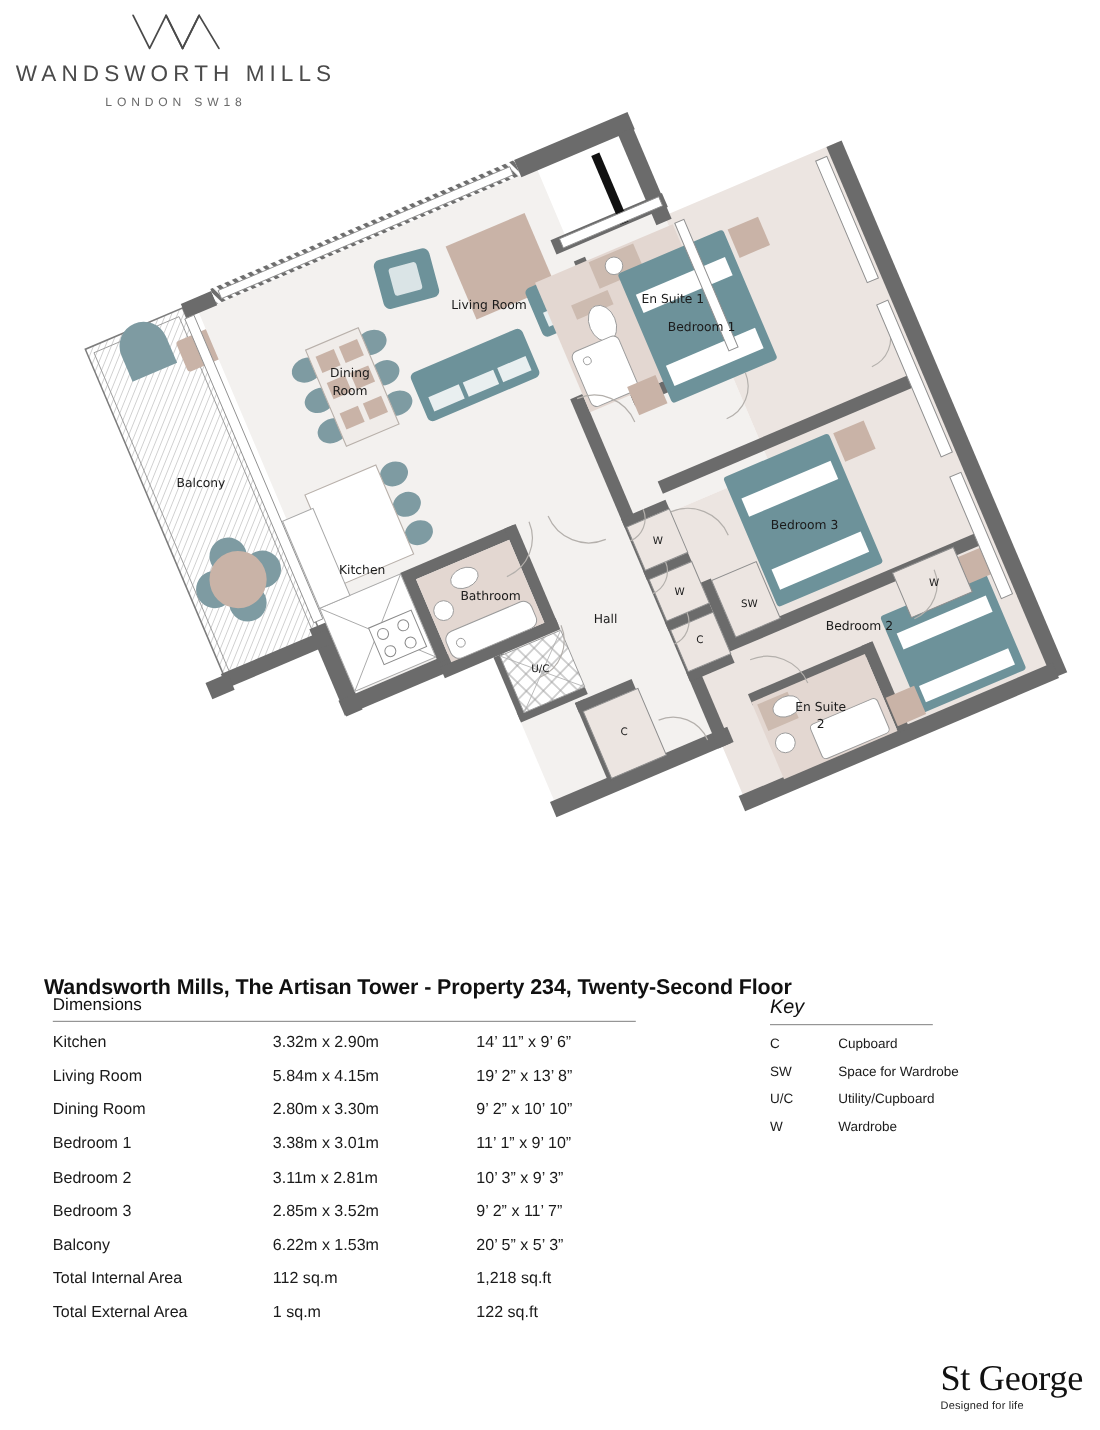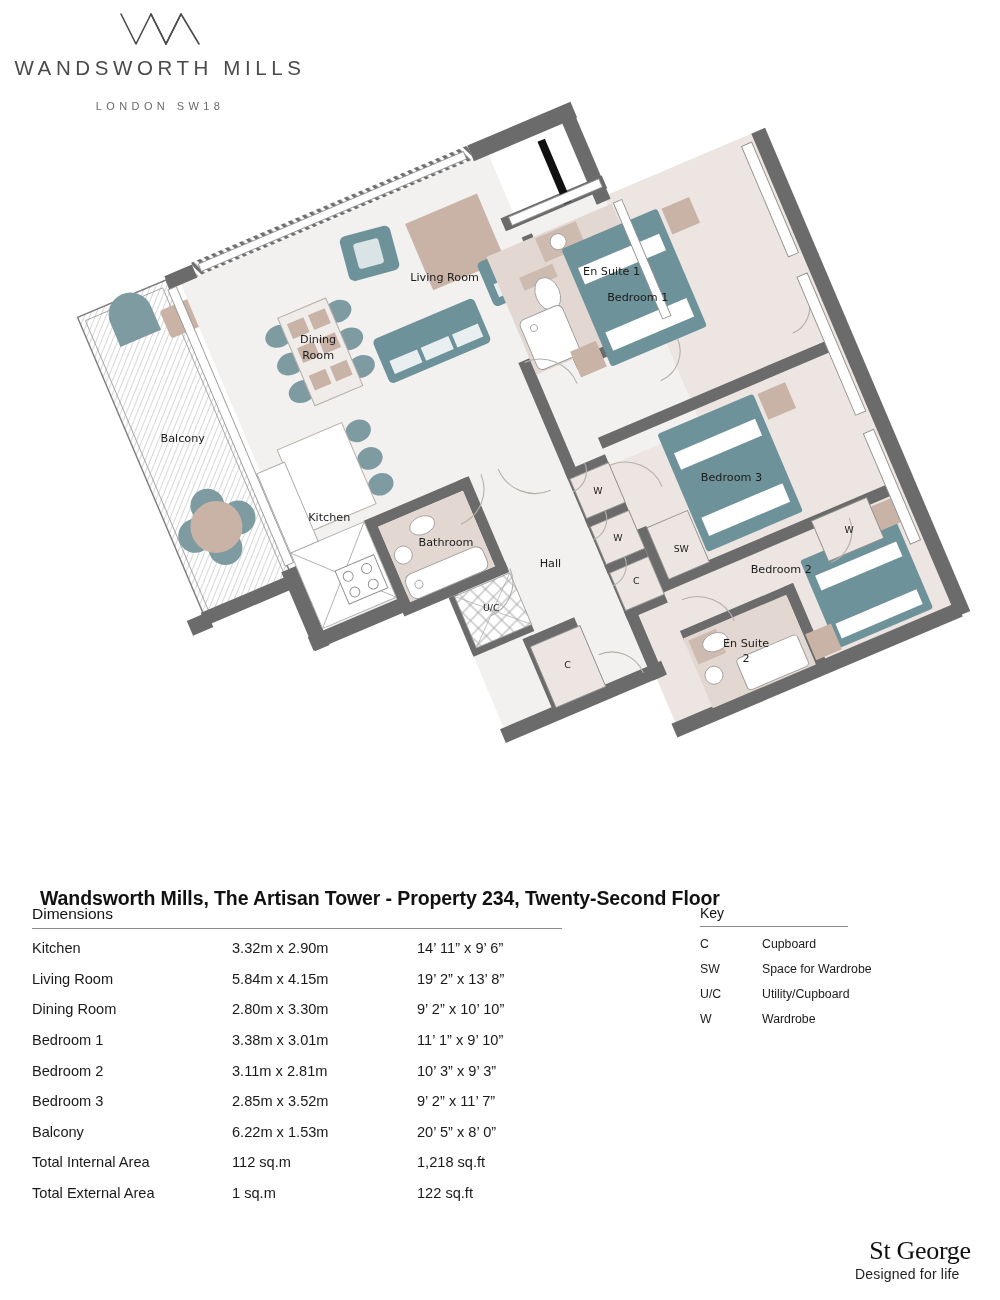--- a/index.html
+++ b/index.html
@@ -6,58 +6,58 @@
   html,body{margin:0;padding:0;background:#ffffff;}
   body{width:1000px;height:1300px;position:relative;overflow:hidden;
        font-family:"Liberation Sans","DejaVu Sans",sans-serif;color:#1a1a1a;}
 
   
   #brand{position:absolute;left:0;top:8px;width:320px;text-align:center;}
   #brand .mark{height:42px;margin:0 auto;width:110px;}
   #brand .mark svg{display:block;width:110px;height:42px;}
   #brand .name{font-size:20.5px;letter-spacing:4.6px;color:#4a4a4a;margin-top:6px;
                white-space:nowrap;font-weight:400;}
-  #brand .sub{font-size:11px;letter-spacing:4.4px;color:#6a6a6a;margin-top:20px;}
+  #brand .sub{font-size:11px;letter-spacing:4.4px;color:#6a6a6a;margin-top:7px;}
 
   
   #plan{position:absolute;left:0;top:78px;width:1000px;height:770px;}
   #plan svg{display:block;width:1000px;height:770px;}
 
   .rm-label{font-family:"DejaVu Sans","Liberation Sans",sans-serif;
             fill:#1b1b1b;font-size:11.2px;text-anchor:middle;}
   .rm-label.sm{font-size:9.4px;}
 
   
   #title{position:absolute;left:40px;top:855px;width:920px;
          font-size:19.5px;font-weight:bold;color:#111;letter-spacing:-0.1px;margin-top:32px;}
 
   
-  #dims{position:absolute;left:32px;top:905px;width:530px;}
+  #dims{position:absolute;left:48px;top:905px;width:530px;}
   #dims .hd{font-size:15.5px;color:#111;padding-bottom:5px;}
   #dims .rule{border-bottom:1px solid #8a8a8a;width:530px;margin-bottom:4px;}
   #dims table{border-collapse:collapse;width:530px;font-size:14.6px;color:#1a1a1a;}
   #dims td{padding:7.3px 0;vertical-align:top;white-space:nowrap;}
   #dims td.c0{width:200px;}
   #dims td.c1{width:185px;}
   #dims td.c2{width:145px;}
 
   
   #key{position:absolute;left:700px;top:905px;width:260px;}
-  #key .hd{font-size:14px;color:#111;padding-bottom:5px;}
+  #key .hd{font-size:18px;color:#111;padding-bottom:5px;font-style:italic;}
   #key .rule{border-bottom:1px solid #8a8a8a;width:148px;margin-bottom:4px;}
   #key table{border-collapse:collapse;font-size:12.3px;color:#1a1a1a;}
   #key td{padding:5.6px 0;vertical-align:top;white-space:nowrap;}
   #key td.k{width:62px;}
 
   
   #sg{position:absolute;left:855px;top:1238px;width:130px;text-align:left;}
   #sg .sgname{font-family:"Liberation Serif","DejaVu Serif",serif;
-              font-size:26px;color:#111;line-height:1;letter-spacing:-0.3px;text-align:center;}
+              font-size:33px;color:#111;line-height:1;letter-spacing:-0.3px;}
   #sg .sgtag{font-family:"Liberation Sans","DejaVu Sans",sans-serif;
-             font-size:14px;color:#222;margin-top:2px;letter-spacing:.2px;}
+             font-size:10px;color:#222;margin-top:2px;letter-spacing:.2px;}
 </style>
 </head>
 <body>
 
 <div id="brand">
   <div class="mark">
     <svg viewBox="0 0 110 42" xmlns="http://www.w3.org/2000/svg">
       <g fill="none" stroke="#4a4a4a" stroke-width="1.6" stroke-linecap="round" stroke-linejoin="round">
         <path d="M16 6 L31 36 L46 6 L61 36 L76 6"></path>
         <path d="M61 36 L76 6 L94 36"></path>
@@ -429,21 +429,21 @@
         <td class="c2">10’ 3” x 9’ 3”</td>
       </tr>
       <tr>
         <td class="c0">Bedroom 3</td>
         <td class="c1">2.85m x 3.52m</td>
         <td class="c2">9’ 2” x 11’ 7”</td>
       </tr>
       <tr>
         <td class="c0">Balcony</td>
         <td class="c1">6.22m x 1.53m</td>
-        <td class="c2">20’ 5” x 8’ 0”</td>
+        <td class="c2">20’ 5” x 5’ 3”</td>
       </tr>
       <tr>
         <td class="c0">Total Internal Area</td>
         <td class="c1">112 sq.m</td>
         <td class="c2">1,218 sq.ft</td>
       </tr>
       <tr>
         <td class="c0">Total External Area</td>
         <td class="c1">1 sq.m</td>
         <td class="c2">122 sq.ft</td>

